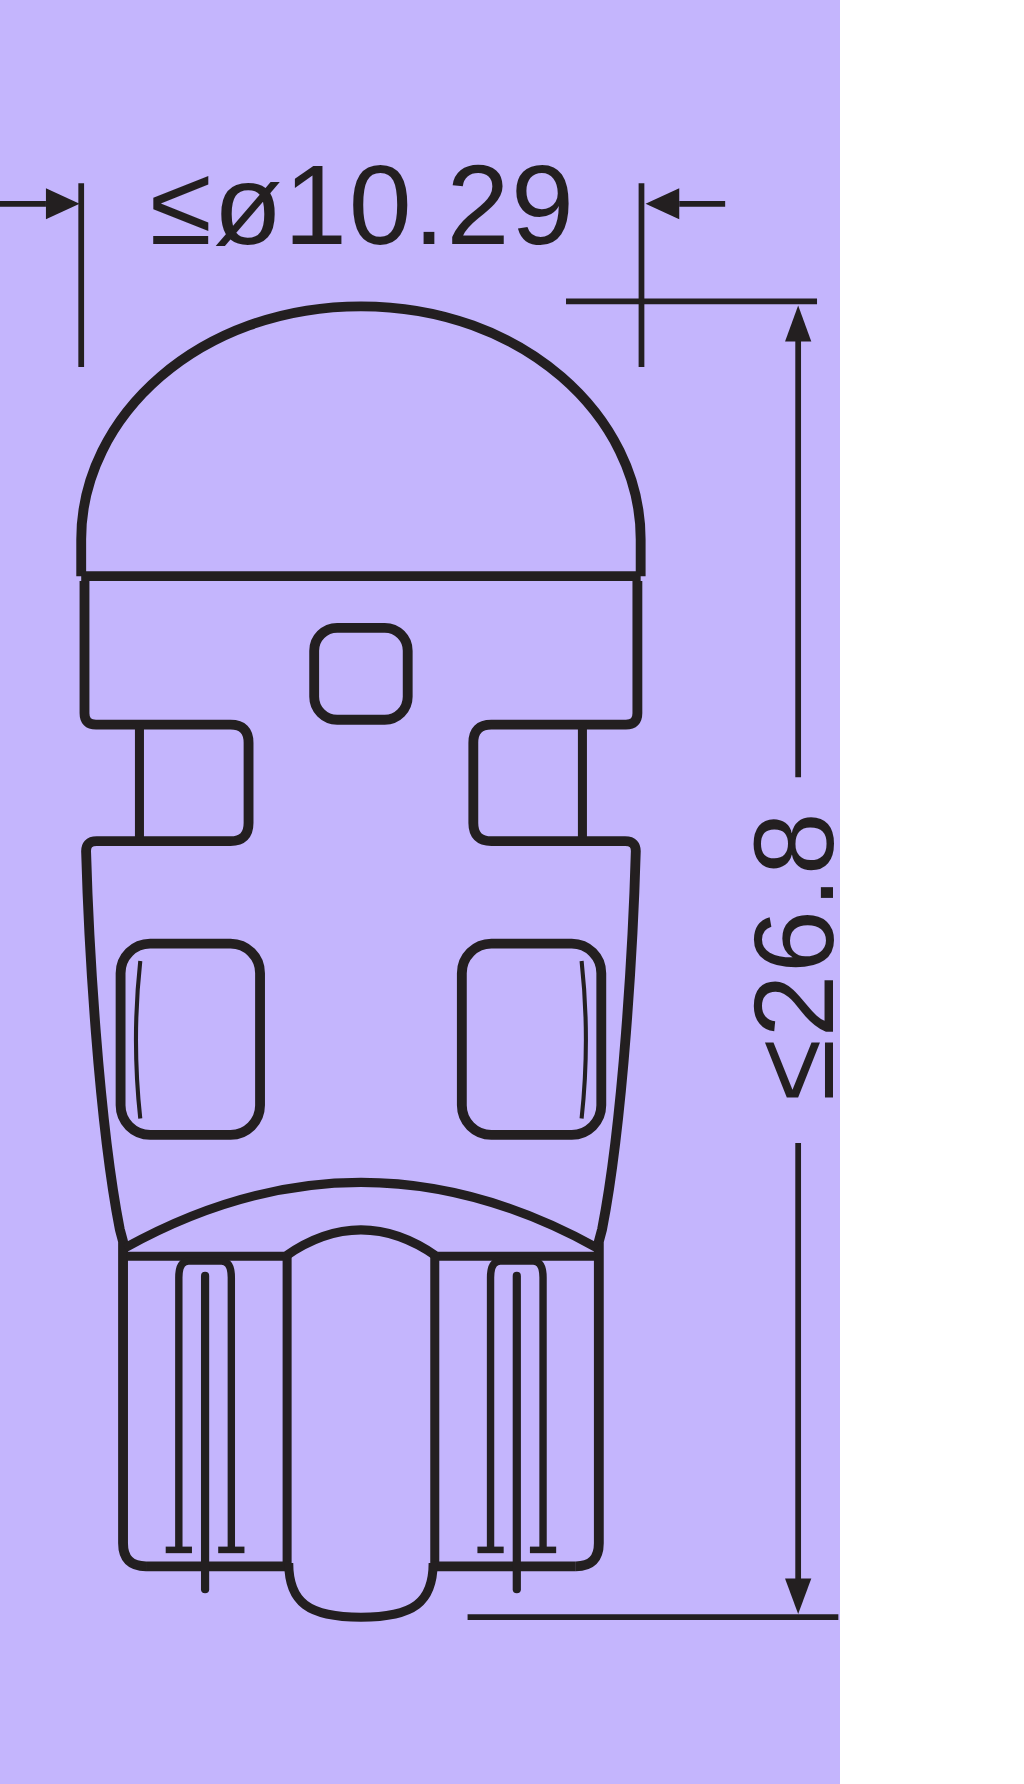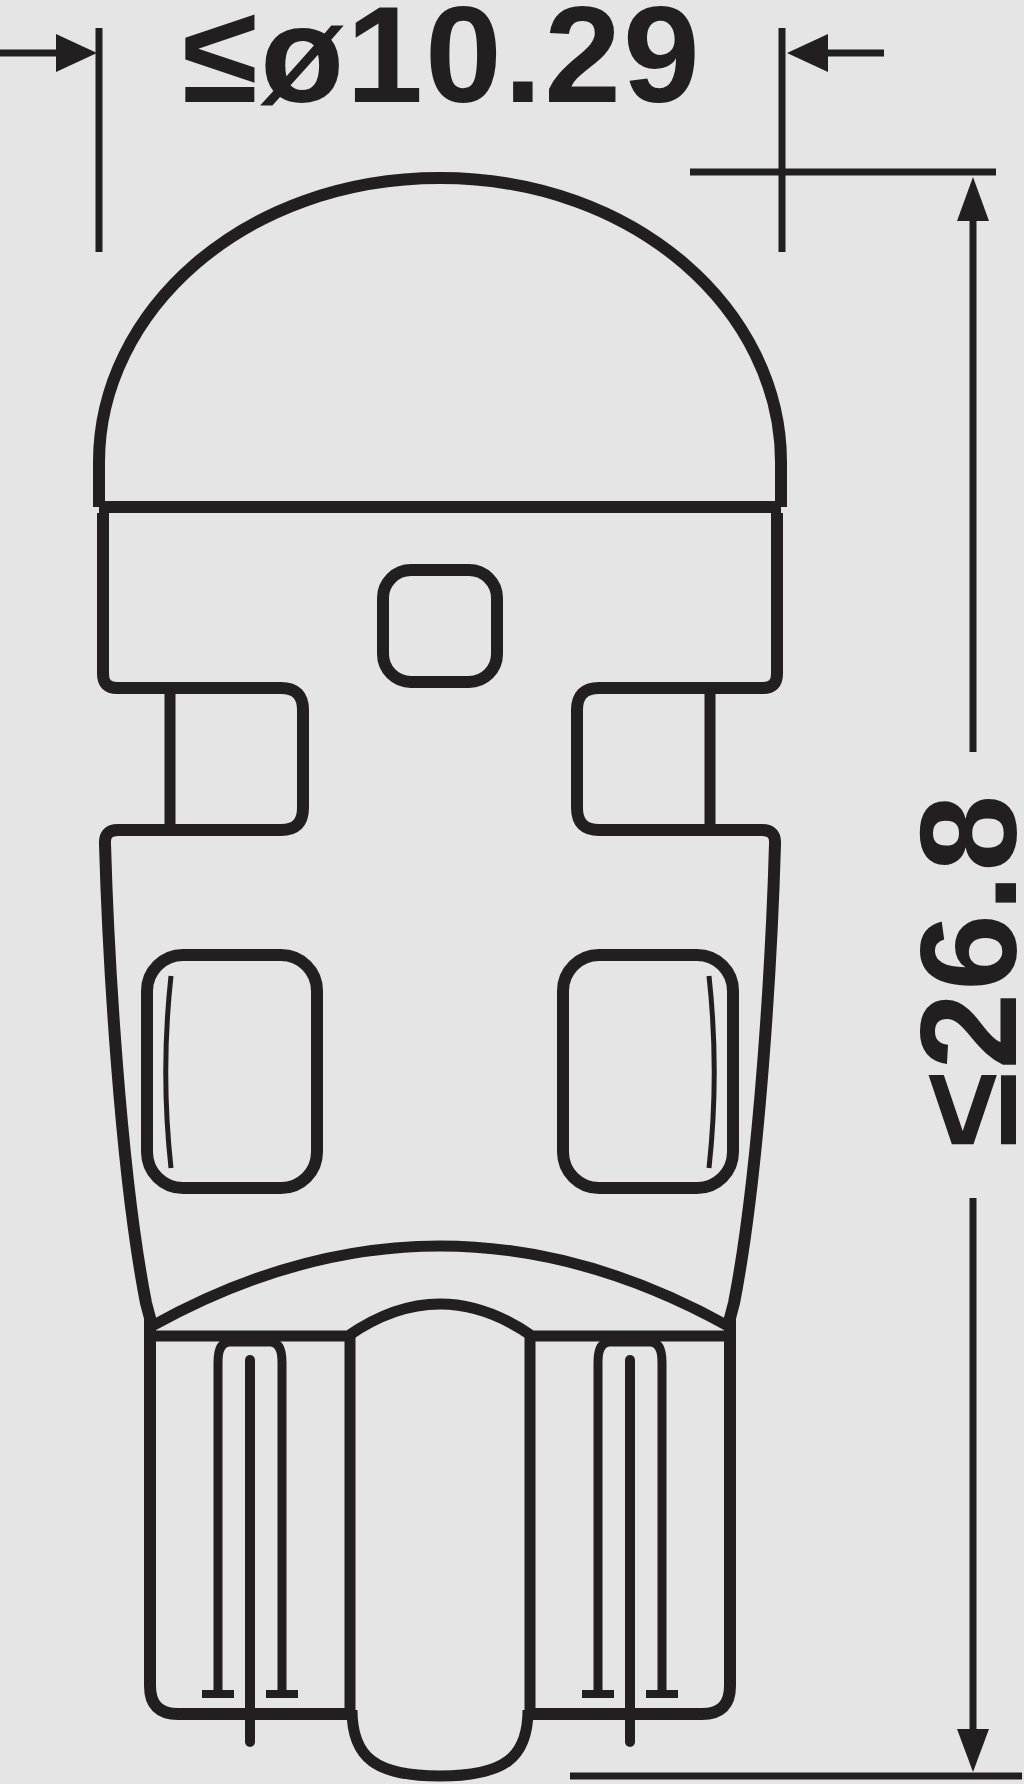--- a/index.html
+++ b/index.html
@@ -3,25 +3,24 @@
 <meta charset="utf-8">
 <style>
   html, body {
     margin: 0;
     padding: 0;
     background: #ffffff;
     font-family: "Liberation Sans", sans-serif;
   }
   #stage {
     position: relative;
-    width: 1024px;
+    width: 840px;
     height: 1784px;
-    background: #e5e5e5;
+    background: #c4b5fd;
     overflow: hidden;
-    font-weight: bold;
   }
   #drawing-svg {
     position: absolute;
     left: 0;
     top: 0;
     width: 100%;
     height: 100%;
   }
   .outline {
     fill: none;

